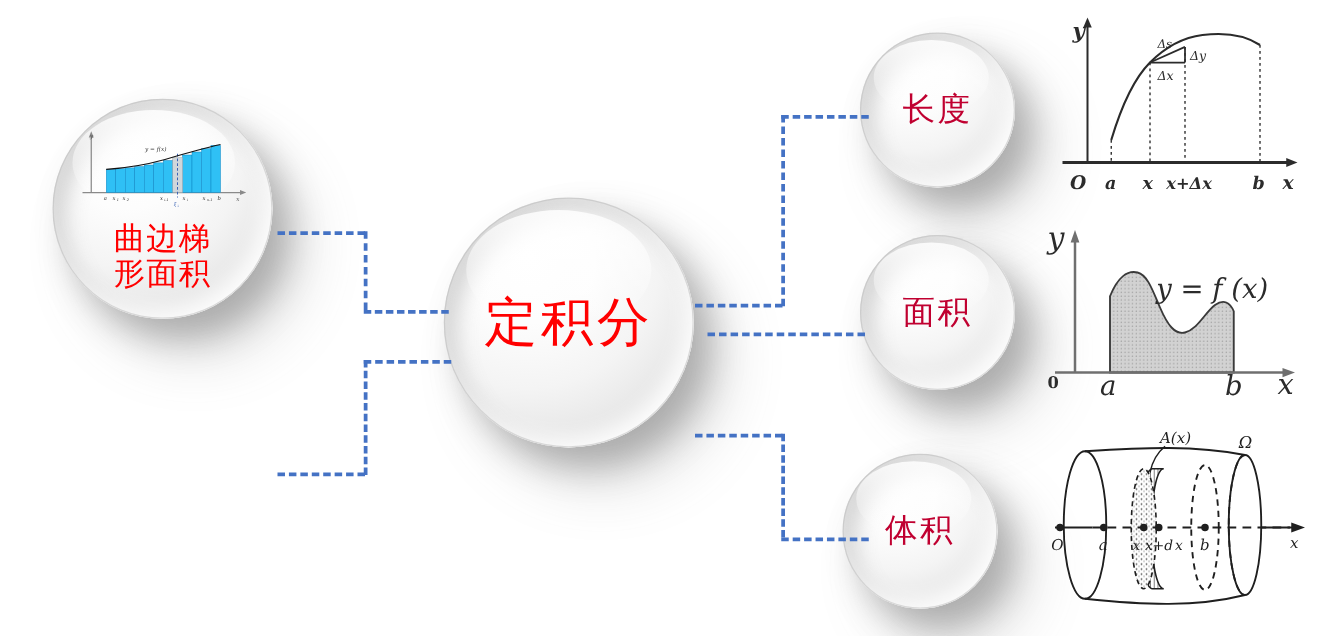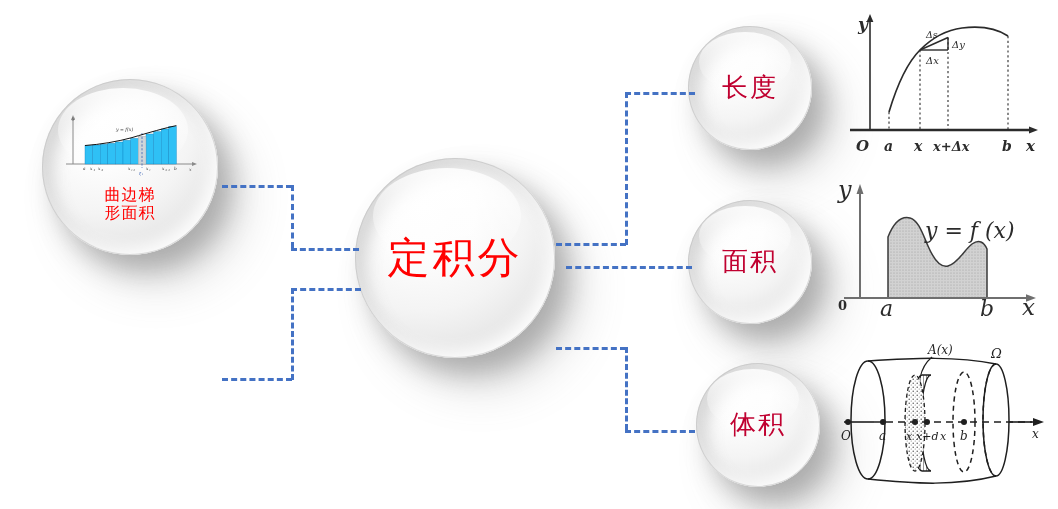--- a/index.html
+++ b/index.html
@@ -44,31 +44,31 @@
     line-height:1.12;
     position:relative;z-index:3;
     white-space:pre-line;
     letter-spacing:1px;
   }
   .node-label.crimson{color:#C00030;}
 
   
   #node-trapezoid{left:42px;top:79px;width:176px;height:176px;}
   #node-motion{left:47px;top:302px;width:176px;height:176px;}
-  #node-trapezoid .node-label,#node-motion .node-label{font-size:16px;margin-top:4px;}
+  #node-trapezoid .node-label,#node-motion .node-label{font-size:25px;margin-top:4px;}
 
   
   #node-center{left:355px;top:158px;width:200px;height:200px;}
   #node-center .node-label{font-size:42px;letter-spacing:3px;}
 
   
   .node-right{width:124px;height:124px;}
   #node-length{left:688px;top:26px;}
-  #node-area{left:688px;top:200px;text-align:center;}
-  #node-volume{left:696px;top:363px;}
+  #node-area{left:688px;top:188px;text-align:center;}
+  #node-volume{left:674px;top:363px;}
   .node-right .node-label{font-size:26px;letter-spacing:2px;}
 
   
   .thumb{position:relative;z-index:3;display:block;}
 
   
   .car-rule{
     position:relative;z-index:3;
     width:88px;height:0;border-top:1.6px solid #3C6CB4;margin:2px 0 4px 0;
   }

